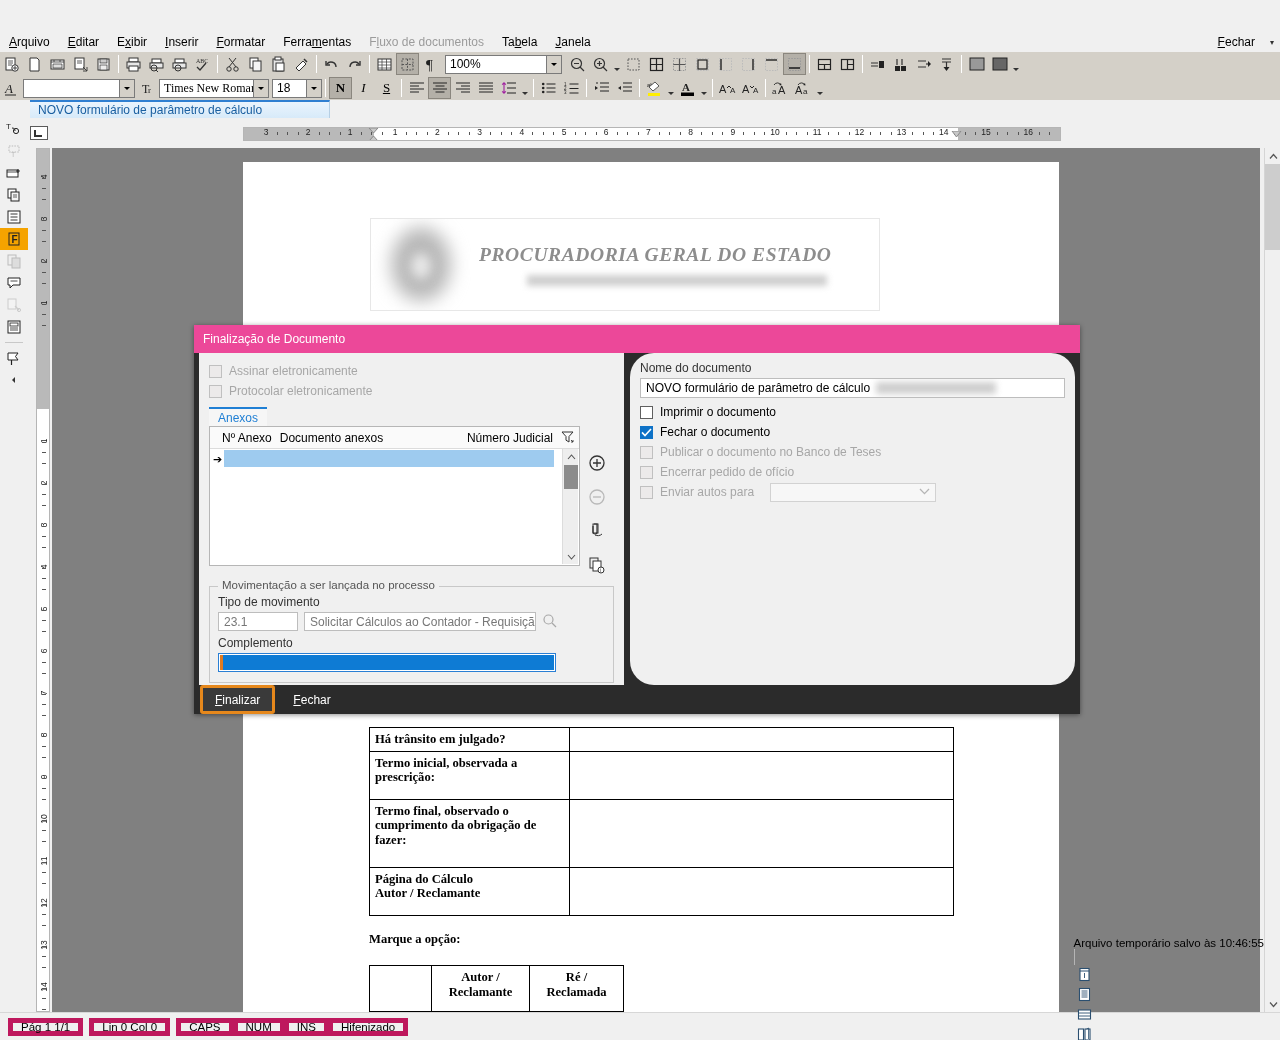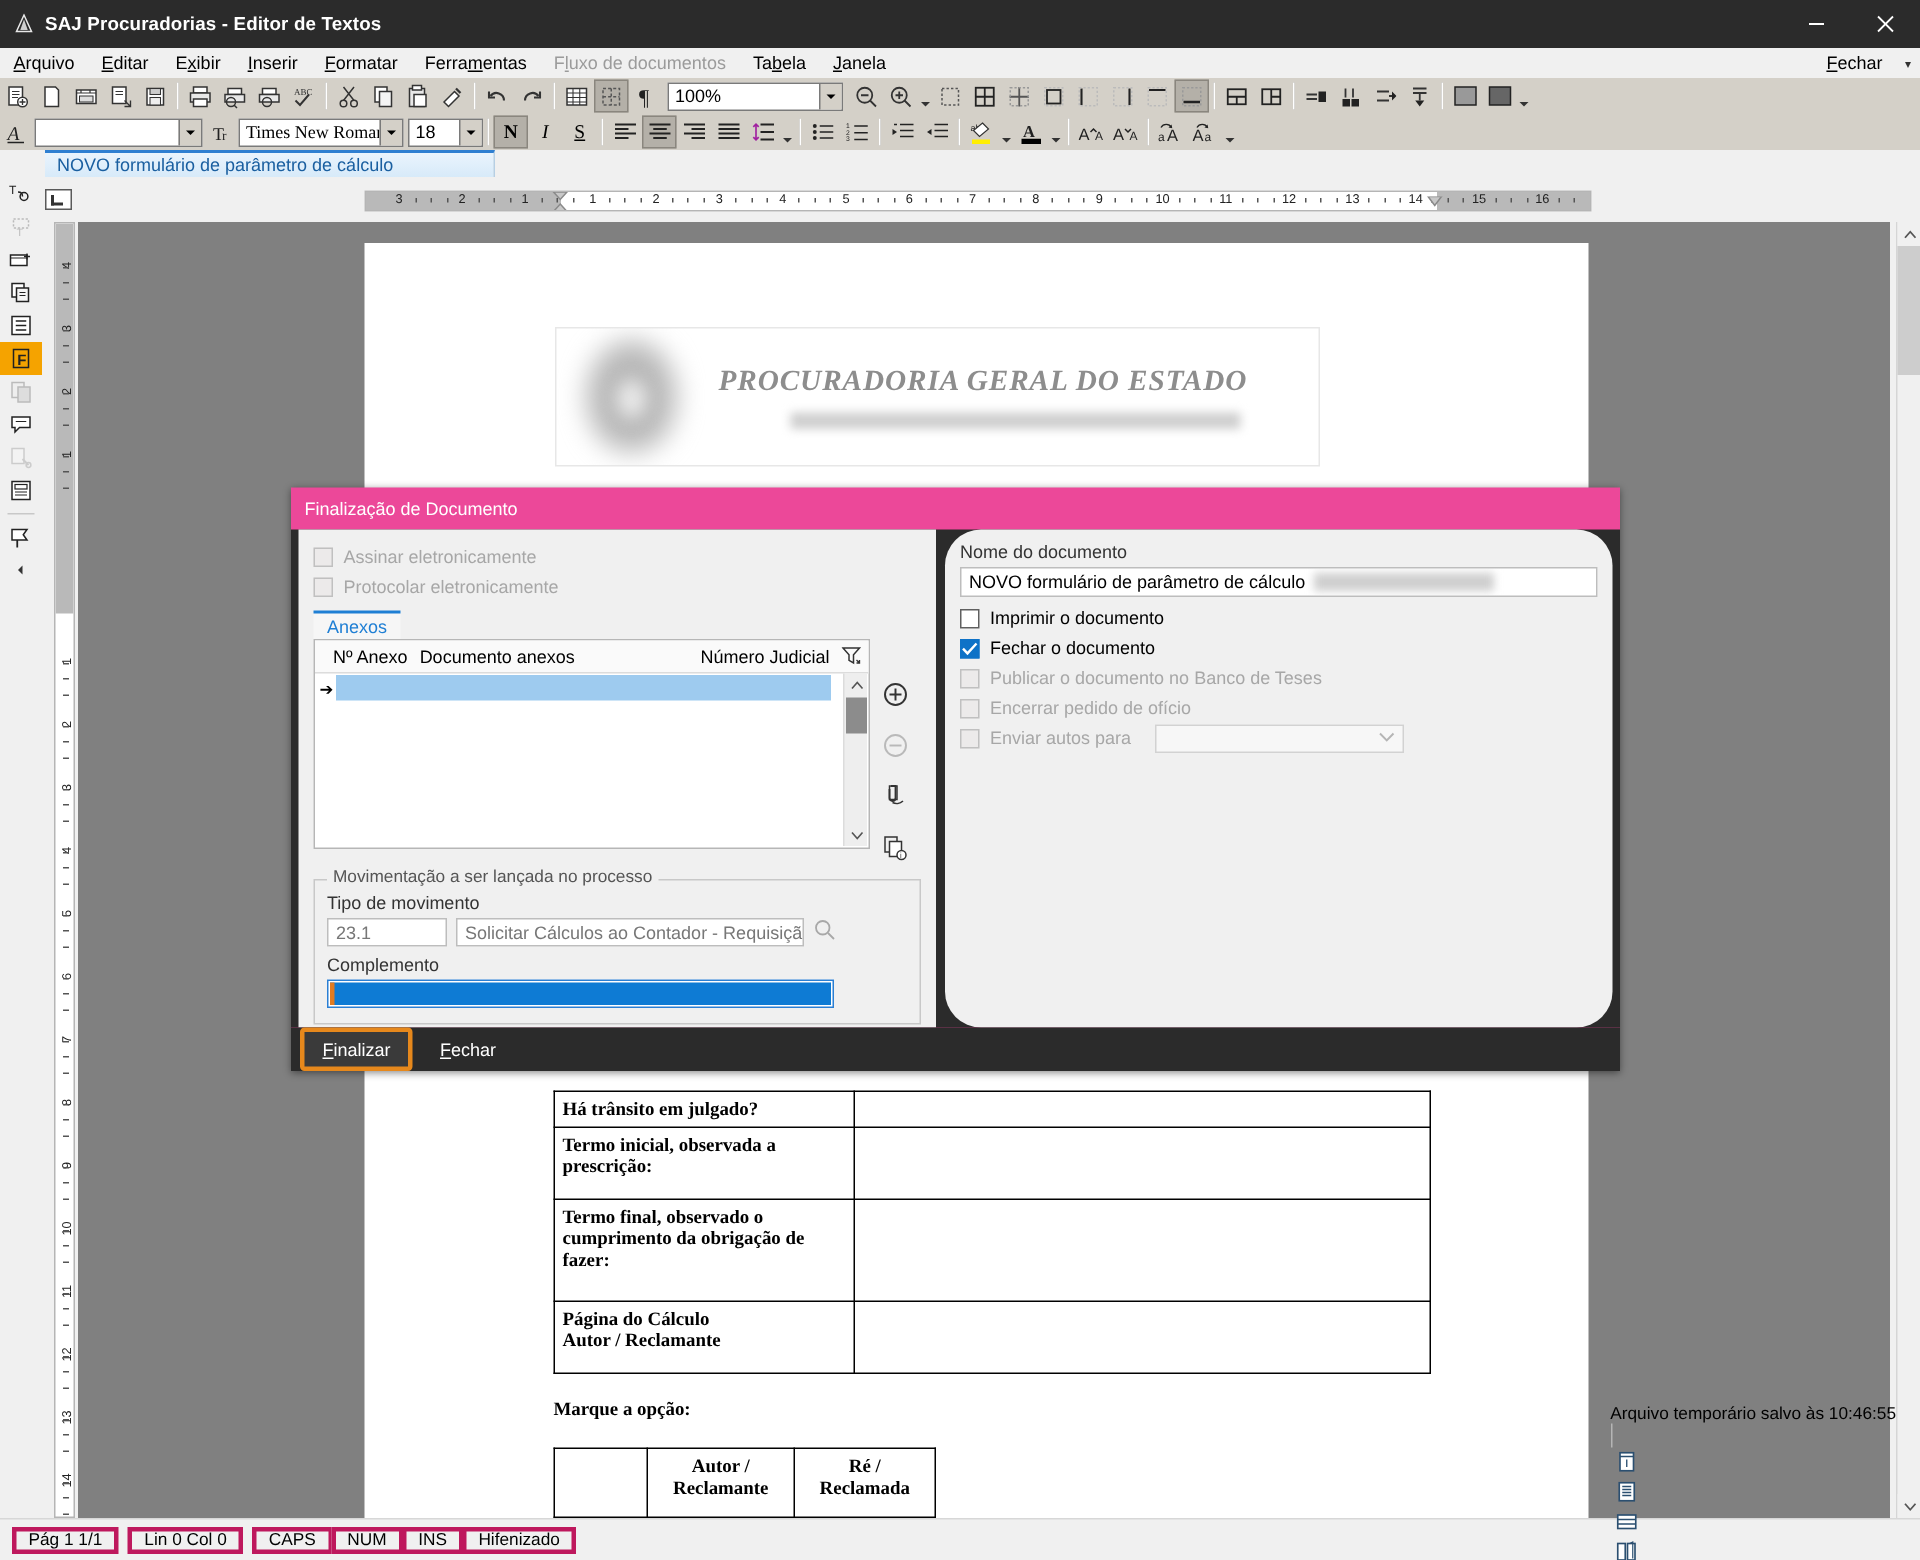--- a/index.html
+++ b/index.html
@@ -108,21 +108,21 @@
   .marque { position:absolute; font-family:"Liberation Serif", serif; font-weight:bold; font-size:12.6px; }
 
   
   .vscroll { position:absolute; right:0; top:148px; width:16px; height:864px; background:#f0f0f0; border-left:1px solid #d5d5d5; }
   .vscroll .arr { width:16px; height:16px; display:flex; align-items:center; justify-content:center; background:#f0f0f0; }
   .vscroll .thumb { position:absolute; left:0; top:16px; width:16px; height:86px; background:#cdcdcd; }
 
   
   .statusbar { position:absolute; left:0; bottom:0; width:1280px; height:28px; background:#f0f0f0;
                border-top:1px solid #d7d7d7; display:flex; align-items:center; }
-  .sbcell { height:18px; border:3px solid #be185d; background:#f0f0f0; display:flex; align-items:center;
+  .sbcell { height:18px; border:5px solid #be185d; background:#f0f0f0; display:flex; align-items:center;
             padding:0 8px; font-size:11.5px; margin-left:-1px; white-space:nowrap; }
   .sbcell:first-child { margin-left:8px; }
   .sb-right { margin-left:auto; display:flex; align-items:flex-start; padding-right:6px;flex-direction:column; }
   .sbicon { width:22px; height:20px; display:flex; align-items:center; justify-content:center; }
   .zoomtrack { width:118px; height:16px; position:relative; margin:0 6px; }
   .zoomtrack .line { position:absolute; left:0; top:7px; width:118px; height:2px; background:#9bb5cc; }
   .zoomtrack .knob { position:absolute; left:52px; top:1px; width:11px; height:15px; background:#fff; border:1px solid #3d7bb5; }
   .zoomtrack .knob:after { content:""; position:absolute; left:4px; top:3px; width:1px; height:8px; background:#3d7bb5; }
   .circbtn { width:15px; height:15px; border-radius:50%; border:1.5px solid #3d7bb5; color:#3d7bb5;
              display:flex; align-items:center; justify-content:center; font-size:11px; line-height:1; }
@@ -162,21 +162,21 @@
   .gridscroll .arr { width:16px; height:15px; display:flex; align-items:center; justify-content:center; }
   .gridscroll .thumb { position:absolute; left:1px; top:16px; width:14px; height:24px; background:#8c8c8c; }
   .gridfilter { position:absolute; right:4px; top:3px; }
 
   .sidebtns { width:34px; padding-top:26px; display:flex; flex-direction:column; align-items:center; gap:12px; }
   .sidebtn { width:22px; height:22px; display:flex; align-items:center; justify-content:center; }
 
   .groupbox { border:1px solid #c8c8c8; margin-top:10px; padding:8px 8px 10px 8px; position:relative; }
   .grouplegend { position:absolute; top:-8px; left:8px; background:#f0f0f0; padding:0 4px; font-size:11.5px; color:#555; }
   .fieldlabel { font-size:12px; color:#333; margin-bottom:3px; }
-  .inputline { display:flex; align-items:flex-start; gap:6px; }
+  .inputline { display:flex; align-items:flex-end; gap:6px; }
   .txtin { height:19px; border:1px solid #bdbdbd; background:#fff; font-size:12px; color:#777;
            display:flex; align-items:center; padding:0 5px; white-space:nowrap; overflow:hidden; }
   .complemento-input { height:19px; border:1.5px solid #2a7fd4; background:#fff; position:relative; }
   .complemento-input .sel { position:absolute; left:1px; top:1px; right:1px; bottom:1px; background:#0e7bd4; }
   .complemento-input .caret { position:absolute; left:1px; top:1px; width:3px; bottom:1px; background:#e07b22; }
 
   .docname-input { height:20px; border:1px solid #bdbdbd; background:#fff; display:flex; align-items:center;
                    padding:0 5px; font-size:12px; position:relative; overflow:hidden; }
   .docname-blur { margin-left:6px; width:120px; height:12px; background:#cfcfcf; filter:blur(3px); }
 
@@ -188,42 +188,20 @@
                 display:flex; align-items:center; padding-left:6px; gap:4px; }
   .dlgbtn { height:23px; padding:0 14px; display:flex; align-items:center; color:#fff; font-size:12px; }
   .dlgbtn.focused { border:3px solid #e6881c; border-radius:3px; background:#3a3a3a; height:29px; padding:0 12px; }
   .dlgbtn u { text-decoration:underline; }
 </style>
 </head>
 <body>
 
 <div id="app">
 
-  <div class="titlebar">
-    <span class="appicon">
-      <svg width="14" height="14" viewBox="0 0 14 14">
-        <path d="M7 1 L12 12 L2 12 Z" fill="none" stroke="#e8e8e8" stroke-width="1"></path>
-        <path d="M7 4 L9.5 11 L4.5 11 Z" fill="#cfcfcf"></path>
-      </svg>
-    </span>
-    <span class="apptitle">SAJ Procuradorias - Editor de Textos</span>
-    <div class="winbtns">
-      <div class="winbtn">
-        <svg width="12" height="12" viewBox="0 0 12 12">
-            <line x1="1" y1="6" x2="11" y2="6" stroke="#fff" stroke-width="1.2"></line>
-          </svg>
-      </div>
-      <div class="winbtn close">
-        <svg width="12" height="12" viewBox="0 0 12 12">
-          <line x1="1" y1="1" x2="11" y2="11" stroke="#fff" stroke-width="1.2"></line>
-          <line x1="11" y1="1" x2="1" y2="11" stroke="#fff" stroke-width="1.2"></line>
-        </svg>
-      </div>
-    </div>
-  </div>
 
   <div class="menubar">
     <div class="menuitem"><u>A</u>rquivo</div>
     <div class="menuitem"><u>E</u>ditar</div>
     <div class="menuitem">E<u>x</u>ibir</div>
     <div class="menuitem"><u>I</u>nserir</div>
     <div class="menuitem"><u>F</u>ormatar</div>
     <div class="menuitem">Ferra<u>m</u>entas</div>
     <div class="menuitem disabled">F<u>l</u>uxo de documentos</div>
     <div class="menuitem">Ta<u>b</u>ela</div>

